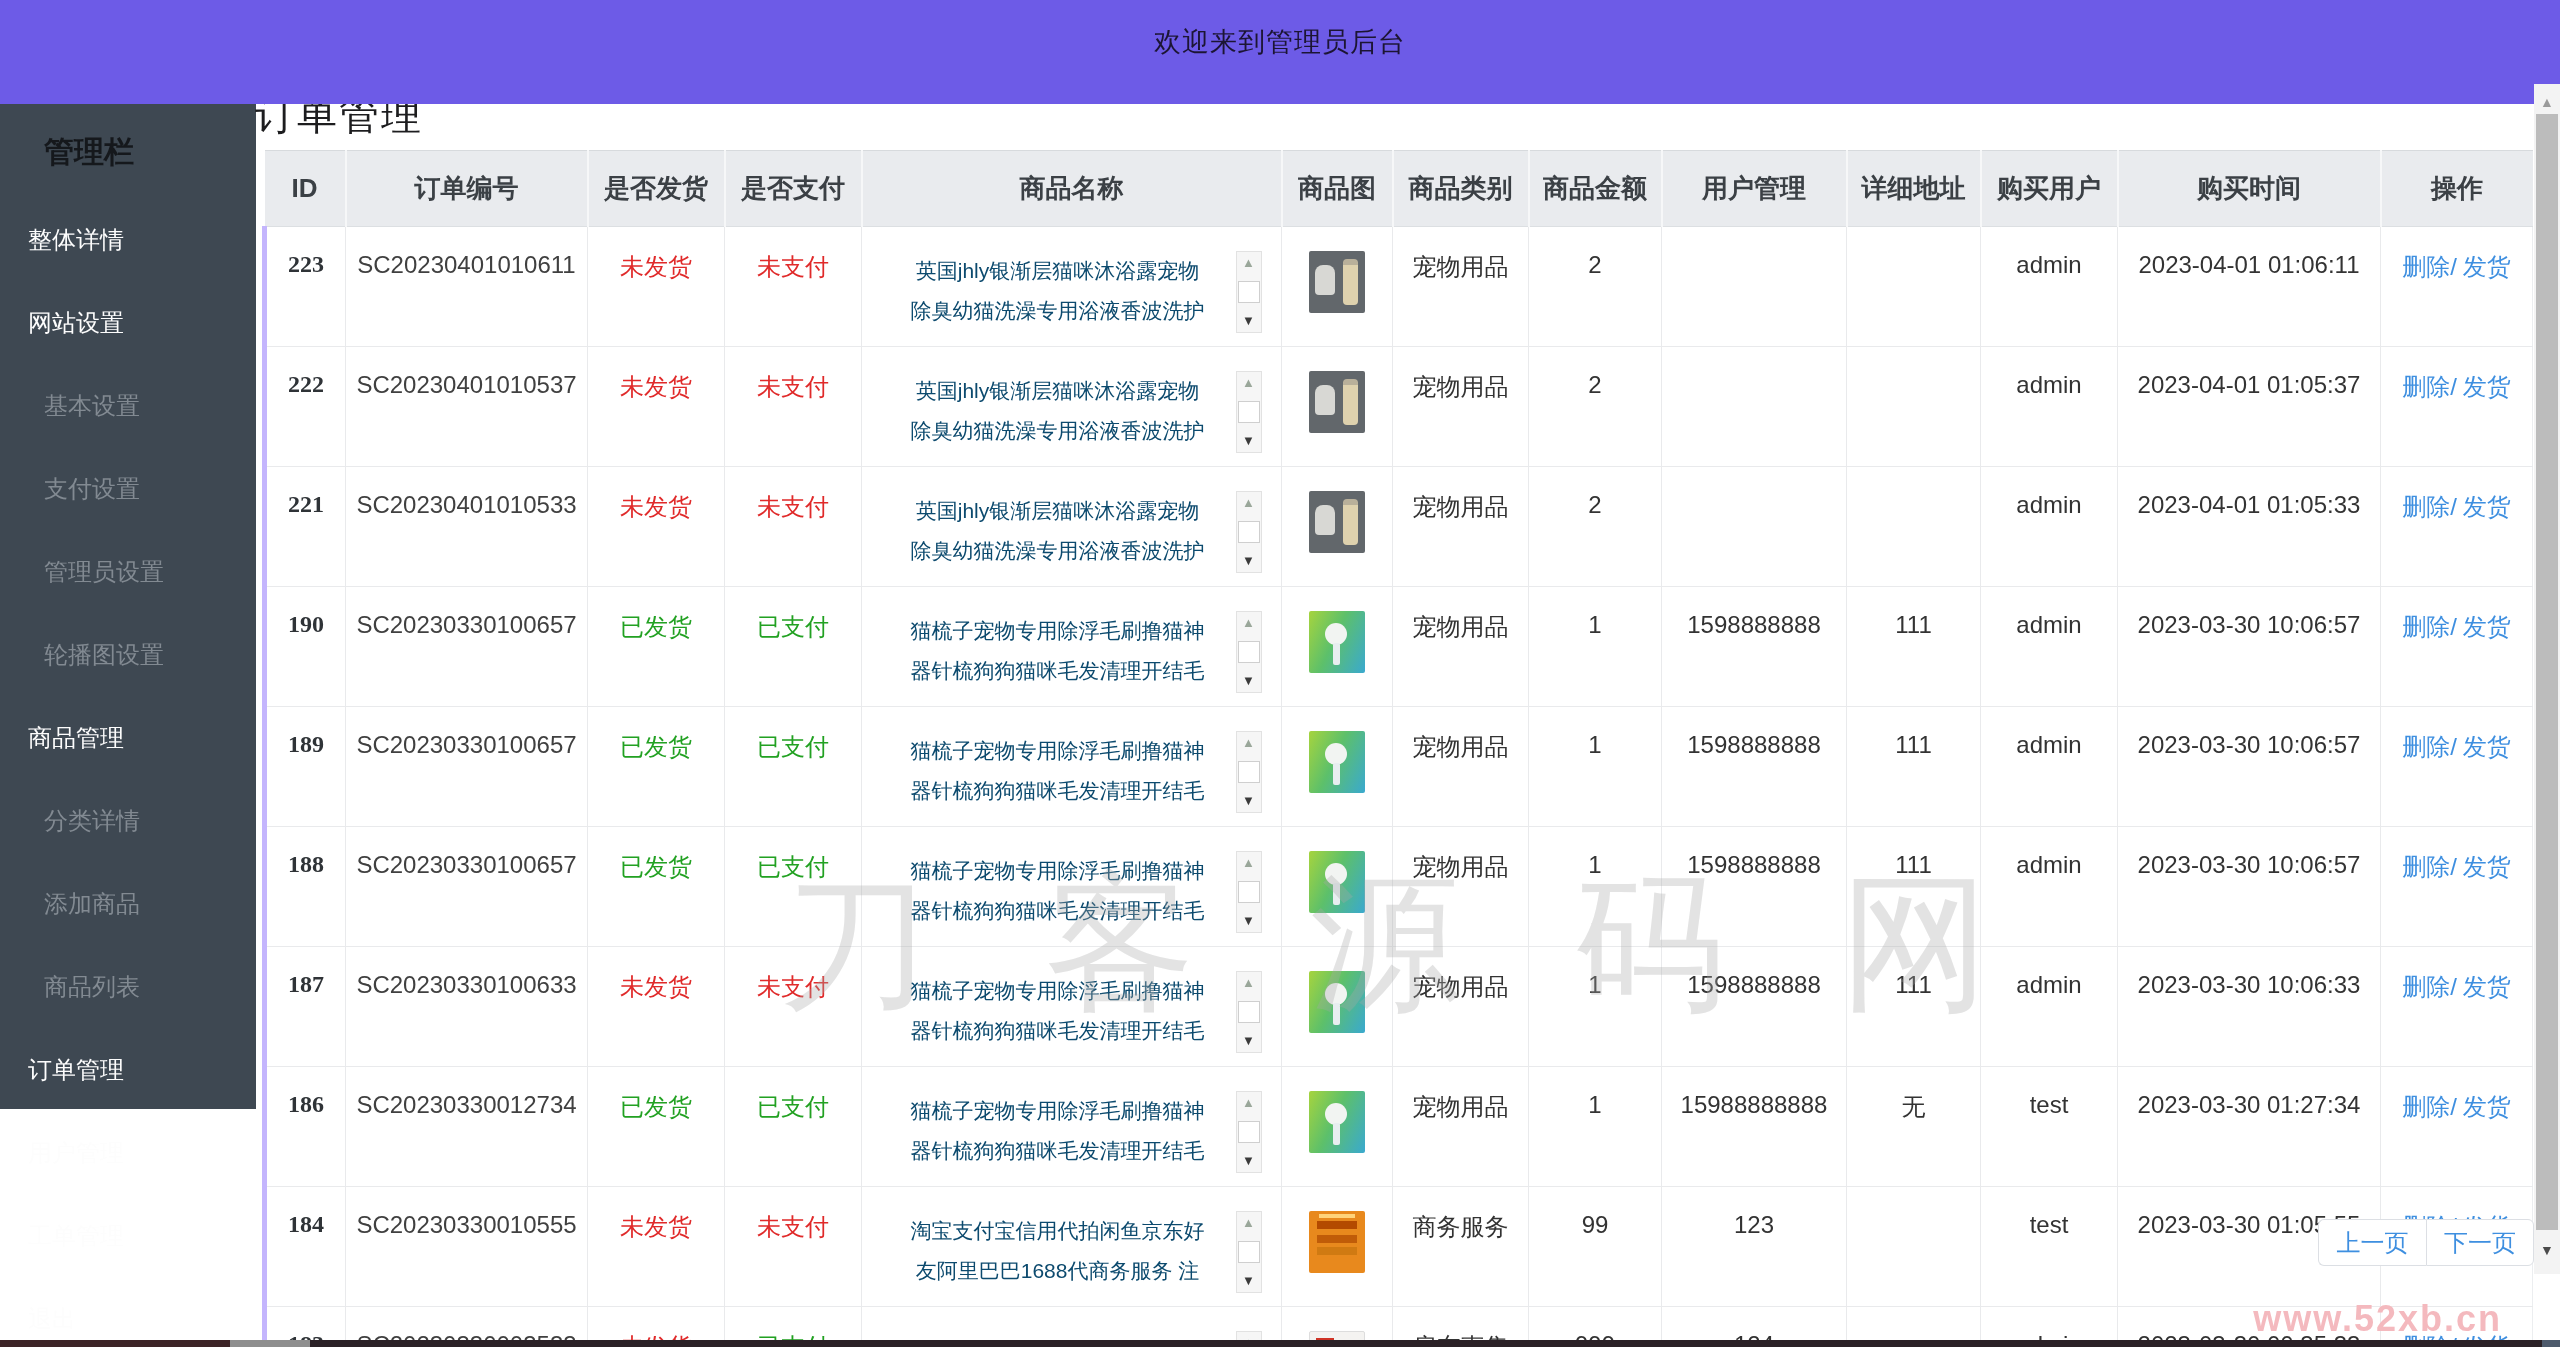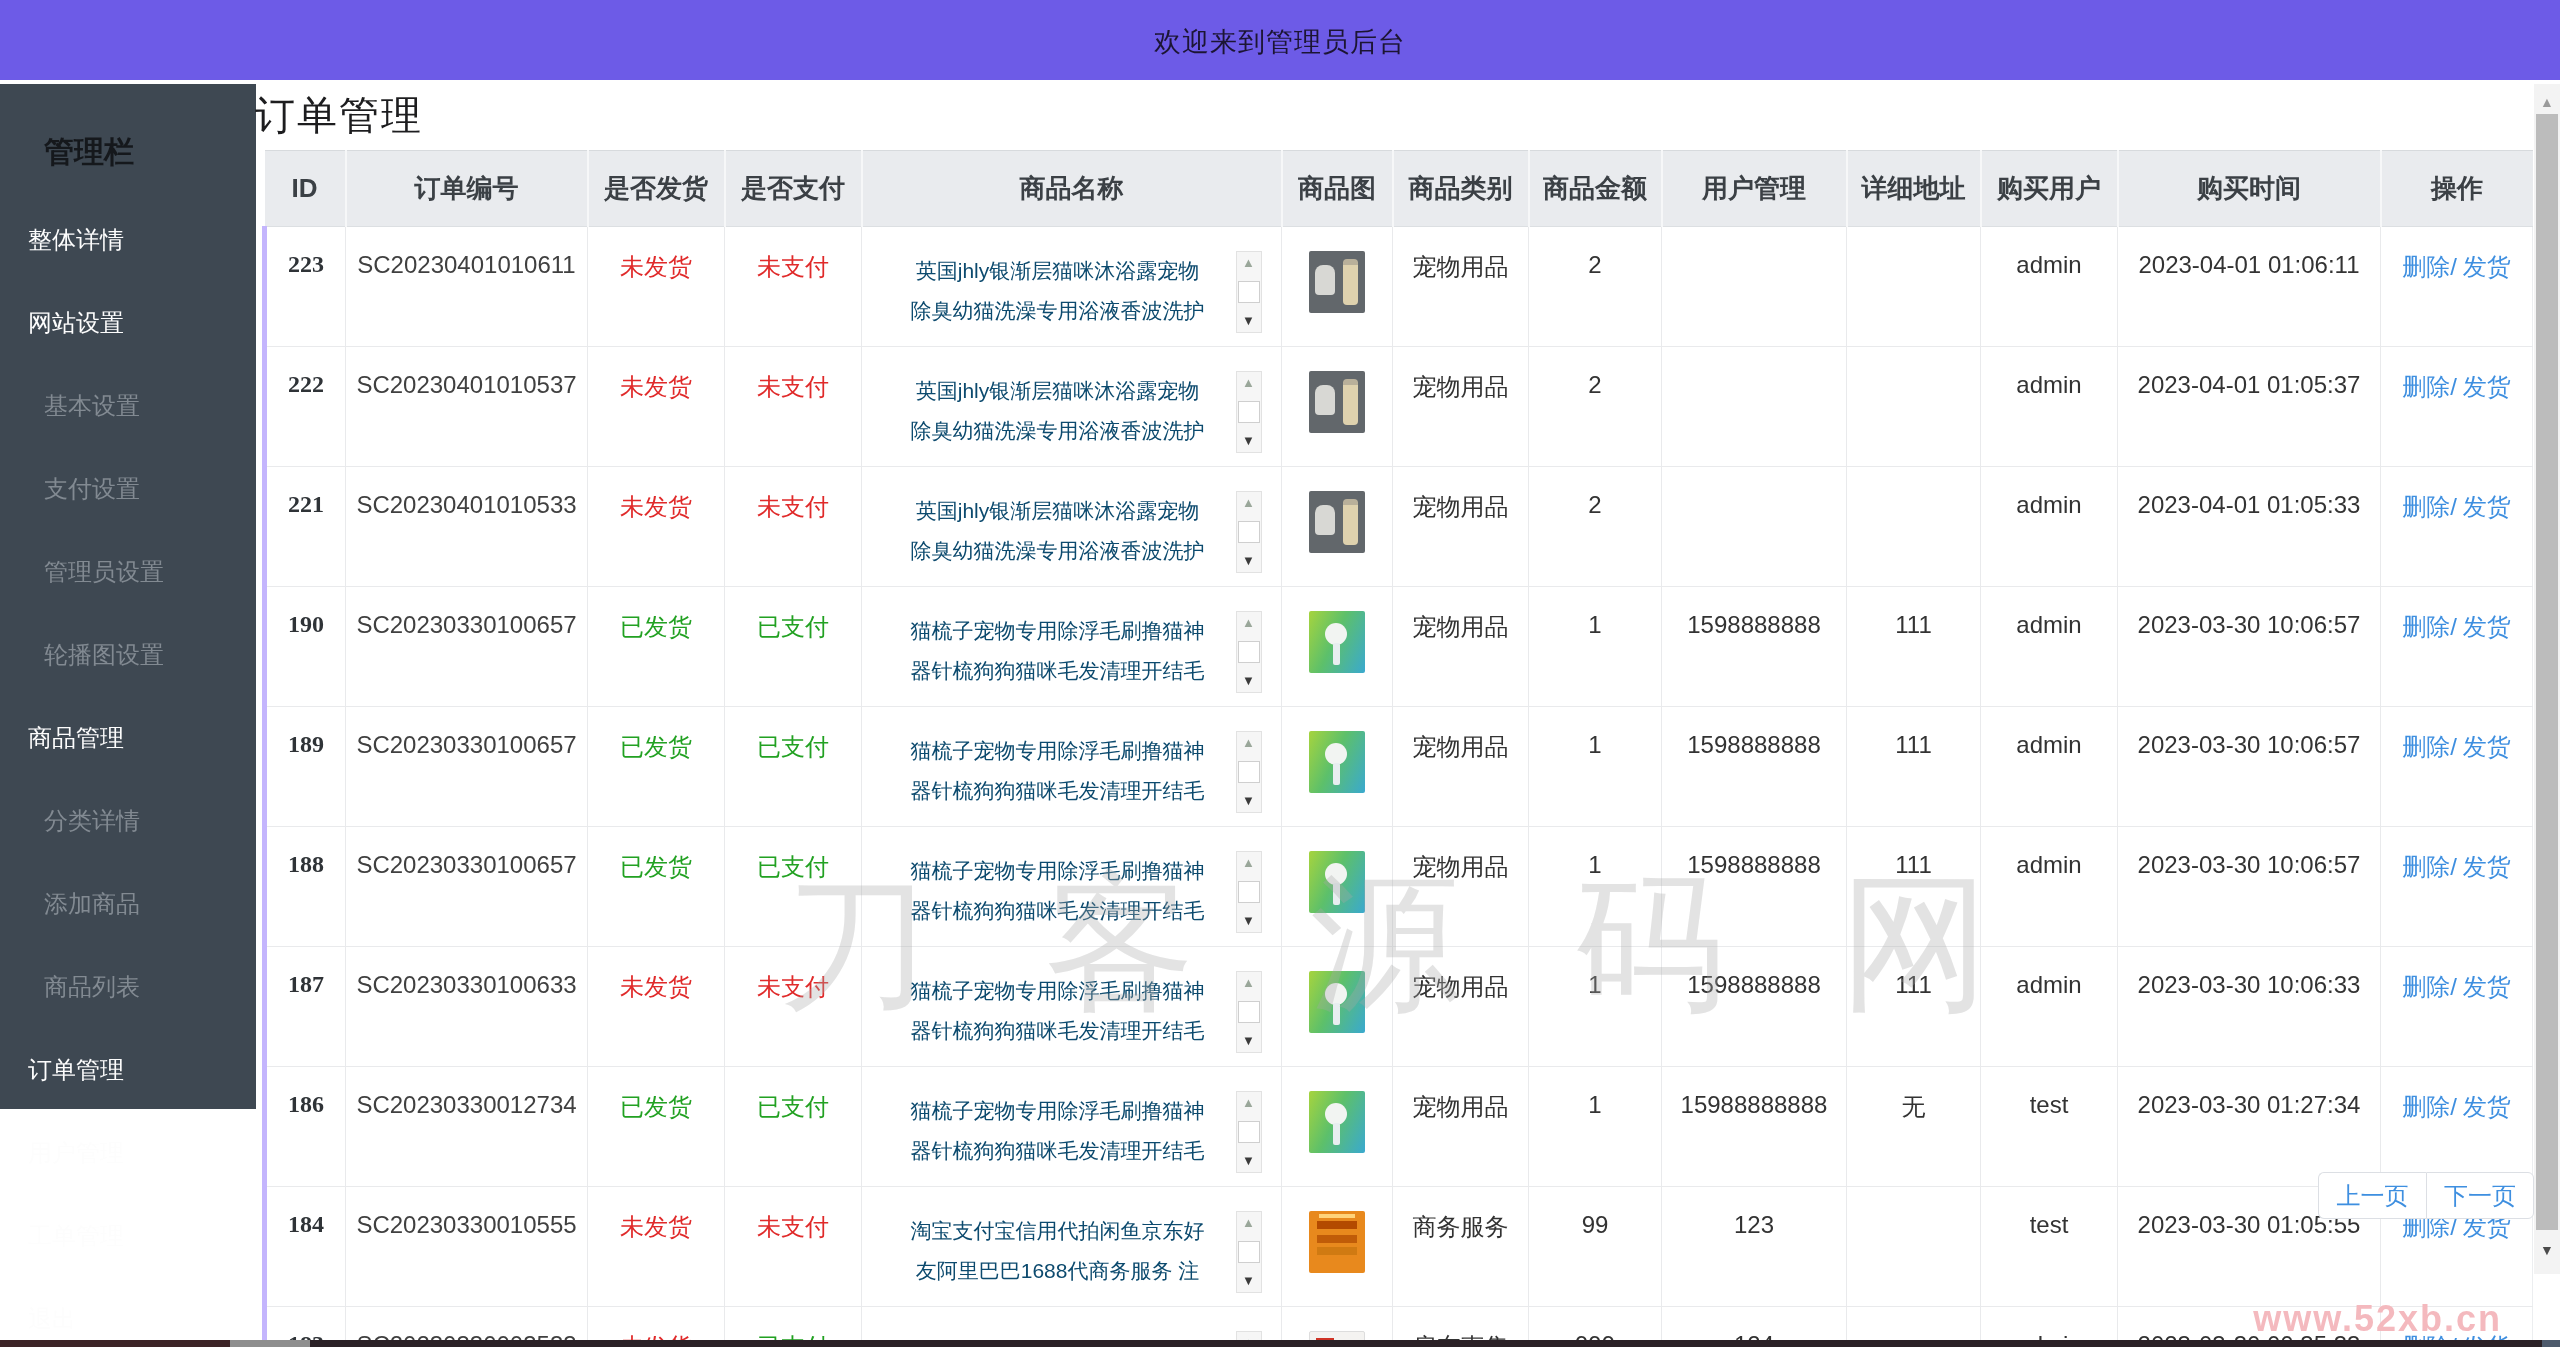--- a/index.html
+++ b/index.html
@@ -4,21 +4,21 @@
 <style>
   html,body{margin:0;padding:0;}
   body{
     width:2560px;height:1347px;position:relative;overflow:hidden;
     background:#ffffff;
     font-family:"Liberation Sans","DejaVu Sans",sans-serif;
     -webkit-font-smoothing:antialiased;
   }
   
   .topbar{
-    position:absolute;left:0;top:0;width:2560px;height:80px;
+    position:absolute;left:0;top:0;width:2560px;height:104px;
     background:#6d5be7;z-index:20;
   }
   .topbar-title{
     display:block;text-align:center;line-height:84px;
     font-size:27px;color:#1c1533;letter-spacing:1px;
   }
   
   .sidebar{
     position:absolute;left:0;top:84px;width:256px;height:1025px;
     background:#3e4852;z-index:10;
@@ -107,21 +107,21 @@
   .thumb-poster{background:#f4f3f1;border:1px solid #ddd;box-sizing:border-box;}
   .thumb-poster::before{
     content:"";position:absolute;left:6px;top:6px;width:18px;height:22px;
     background:#cf3326;box-shadow:24px 4px 0 0 #cf3326,2px 28px 0 0 #3a56a8;
   }
   
   .act-link{color:#3e8fe0;text-decoration:none;cursor:pointer;}
   .act-sep{color:#3e8fe0;margin:0 6px 0 0;}
   
   .pagination{
-    position:absolute;top:1172px;left:2318px;z-index:15;display:flex;
+    position:absolute;top:1219px;left:2318px;z-index:15;display:flex;
   }
   .page-btn{
     width:108px;height:47px;background:#fff;border:1px solid #dcdfe4;
     box-sizing:border-box;font-size:24px;color:#3e8fe0;text-align:center;
     line-height:45px;cursor:pointer;font-family:inherit;padding:0;
   }
   .page-btn.prev{border-radius:6px 0 0 6px;border-right:none;}
   .page-btn.next{border-radius:0 6px 6px 0;}
   
   .wm-center{

